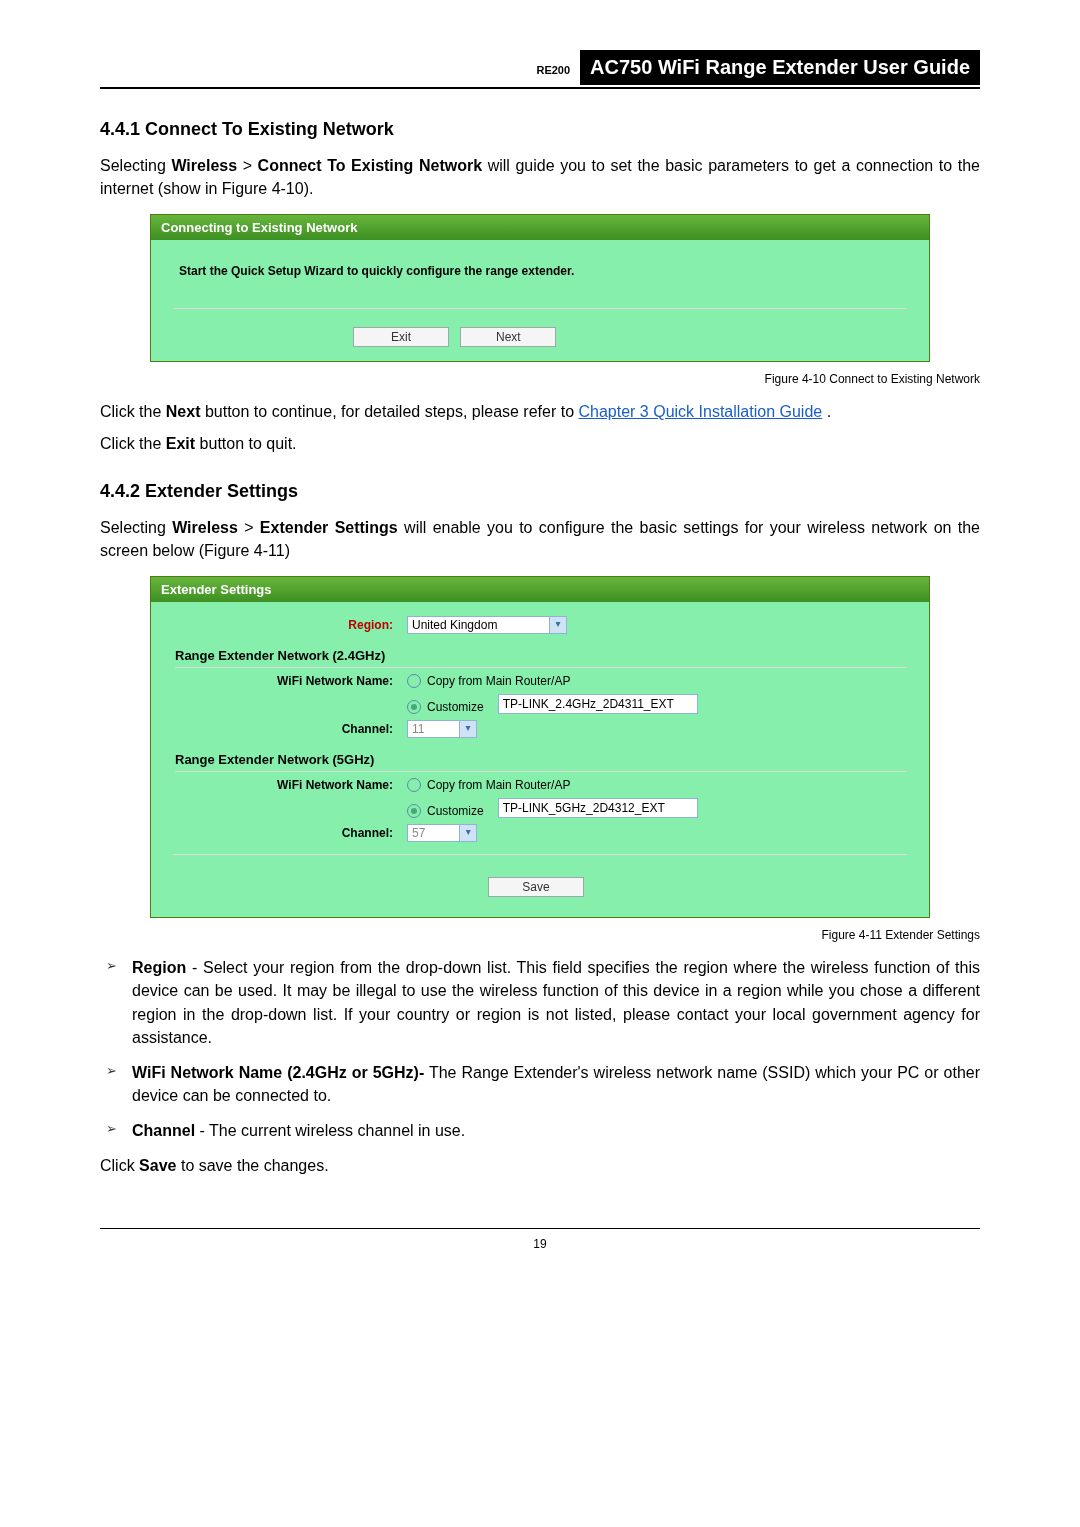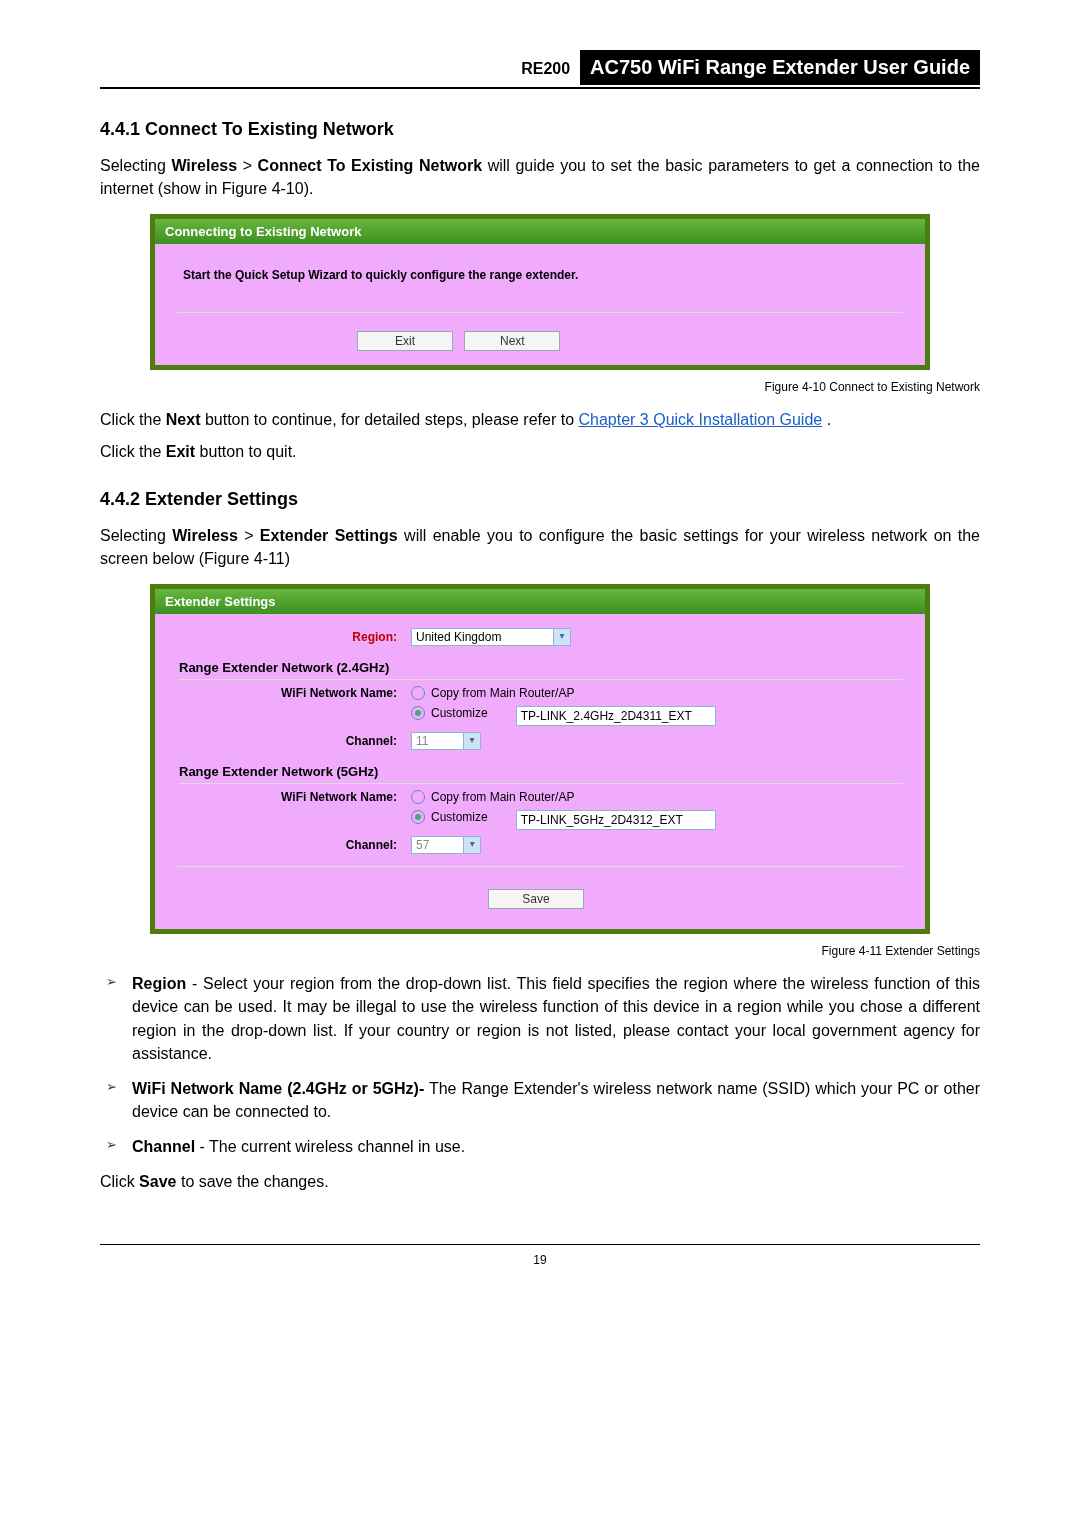--- a/index.html
+++ b/index.html
@@ -27,44 +27,44 @@
     padding: 6px 10px;
     display: inline-block;
     font-size: 20px;
   }
   .header-bar .model-box {
     background: #fff;
     color: #000;
     font-weight: bold;
     padding: 6px 10px 6px 4px;
     display: inline-block;
-    font-size: 16px;
+    font-size: 11px;
   }
   h3.section-title {
     font-size: 18px;
     font-weight: bold;
     margin: 26px 0 14px 0;
   }
   p {
     margin: 8px 0;
     line-height: 1.45;
     font-size: 16px;
     text-align: justify;
   }
   .bold { font-weight: bold; margin-top: 24px; }
   .figure-caption {
     text-align: right;
     font-size: 12px;
     margin: 10px 0 14px 0;
   }
   .ui-panel {
-    border: 5px solid #4d7c0f;
+    border: 1px solid #4d7c0f;
     margin: 14px 50px 6px 50px;
     font-size: 12px;
-    background: #f0abfc;
+    background: #86efac;
   }
   .panel-header {
     background: #4fa52b;
     background: linear-gradient(#66b63d, #3e8f22);
     color: #fff;
     font-weight: bold;
     padding: 5px 10px;
     font-size: 13px;
   }
   .panel-body {
@@ -98,21 +98,21 @@
     margin-bottom: 6px;
   }
   .form-label {
     width: 220px;
     text-align: right;
     font-weight: bold;
     font-size: 12px;
     padding-right: 14px;
   }
   .red { color: #b00; }
-  .form-ctrl { flex: 1; display:flex; align-items:flex-start; }
+  .form-ctrl { flex: 1; display:flex; align-items:flex-end; }
   .select-box {
     border: 1px solid #8bb4d7;
     background: #fff;
     font-size: 12px;
     padding: 1px 4px;
     width: 150px;
     position: relative;
     display: inline-flex;
     align-items: center;
     justify-content: space-between;
@@ -143,21 +143,21 @@
     position:absolute;
     width:6px; height:6px;
     background:#4a7; border-radius:50%;
     left:3px; top:3px;
   }
   .textbox {
     border: 1px solid #8bb4d7;
     font-size: 12px;
     padding: 2px 4px;
     width: 190px;
-    margin-left: 28px;
+    margin-left: 14px;
   }
   .sect-h {
     font-weight: bold;
     font-size: 13px;
     margin: 14px 0 6px 2px;
     border-bottom: 1px solid #ddd;
     padding-bottom: 4px;
   }
   .hr-light { border-top: 1px solid #ddd; margin: 12px 0; }
   .center-row { text-align:center; padding: 10px 0 6px 0; }

